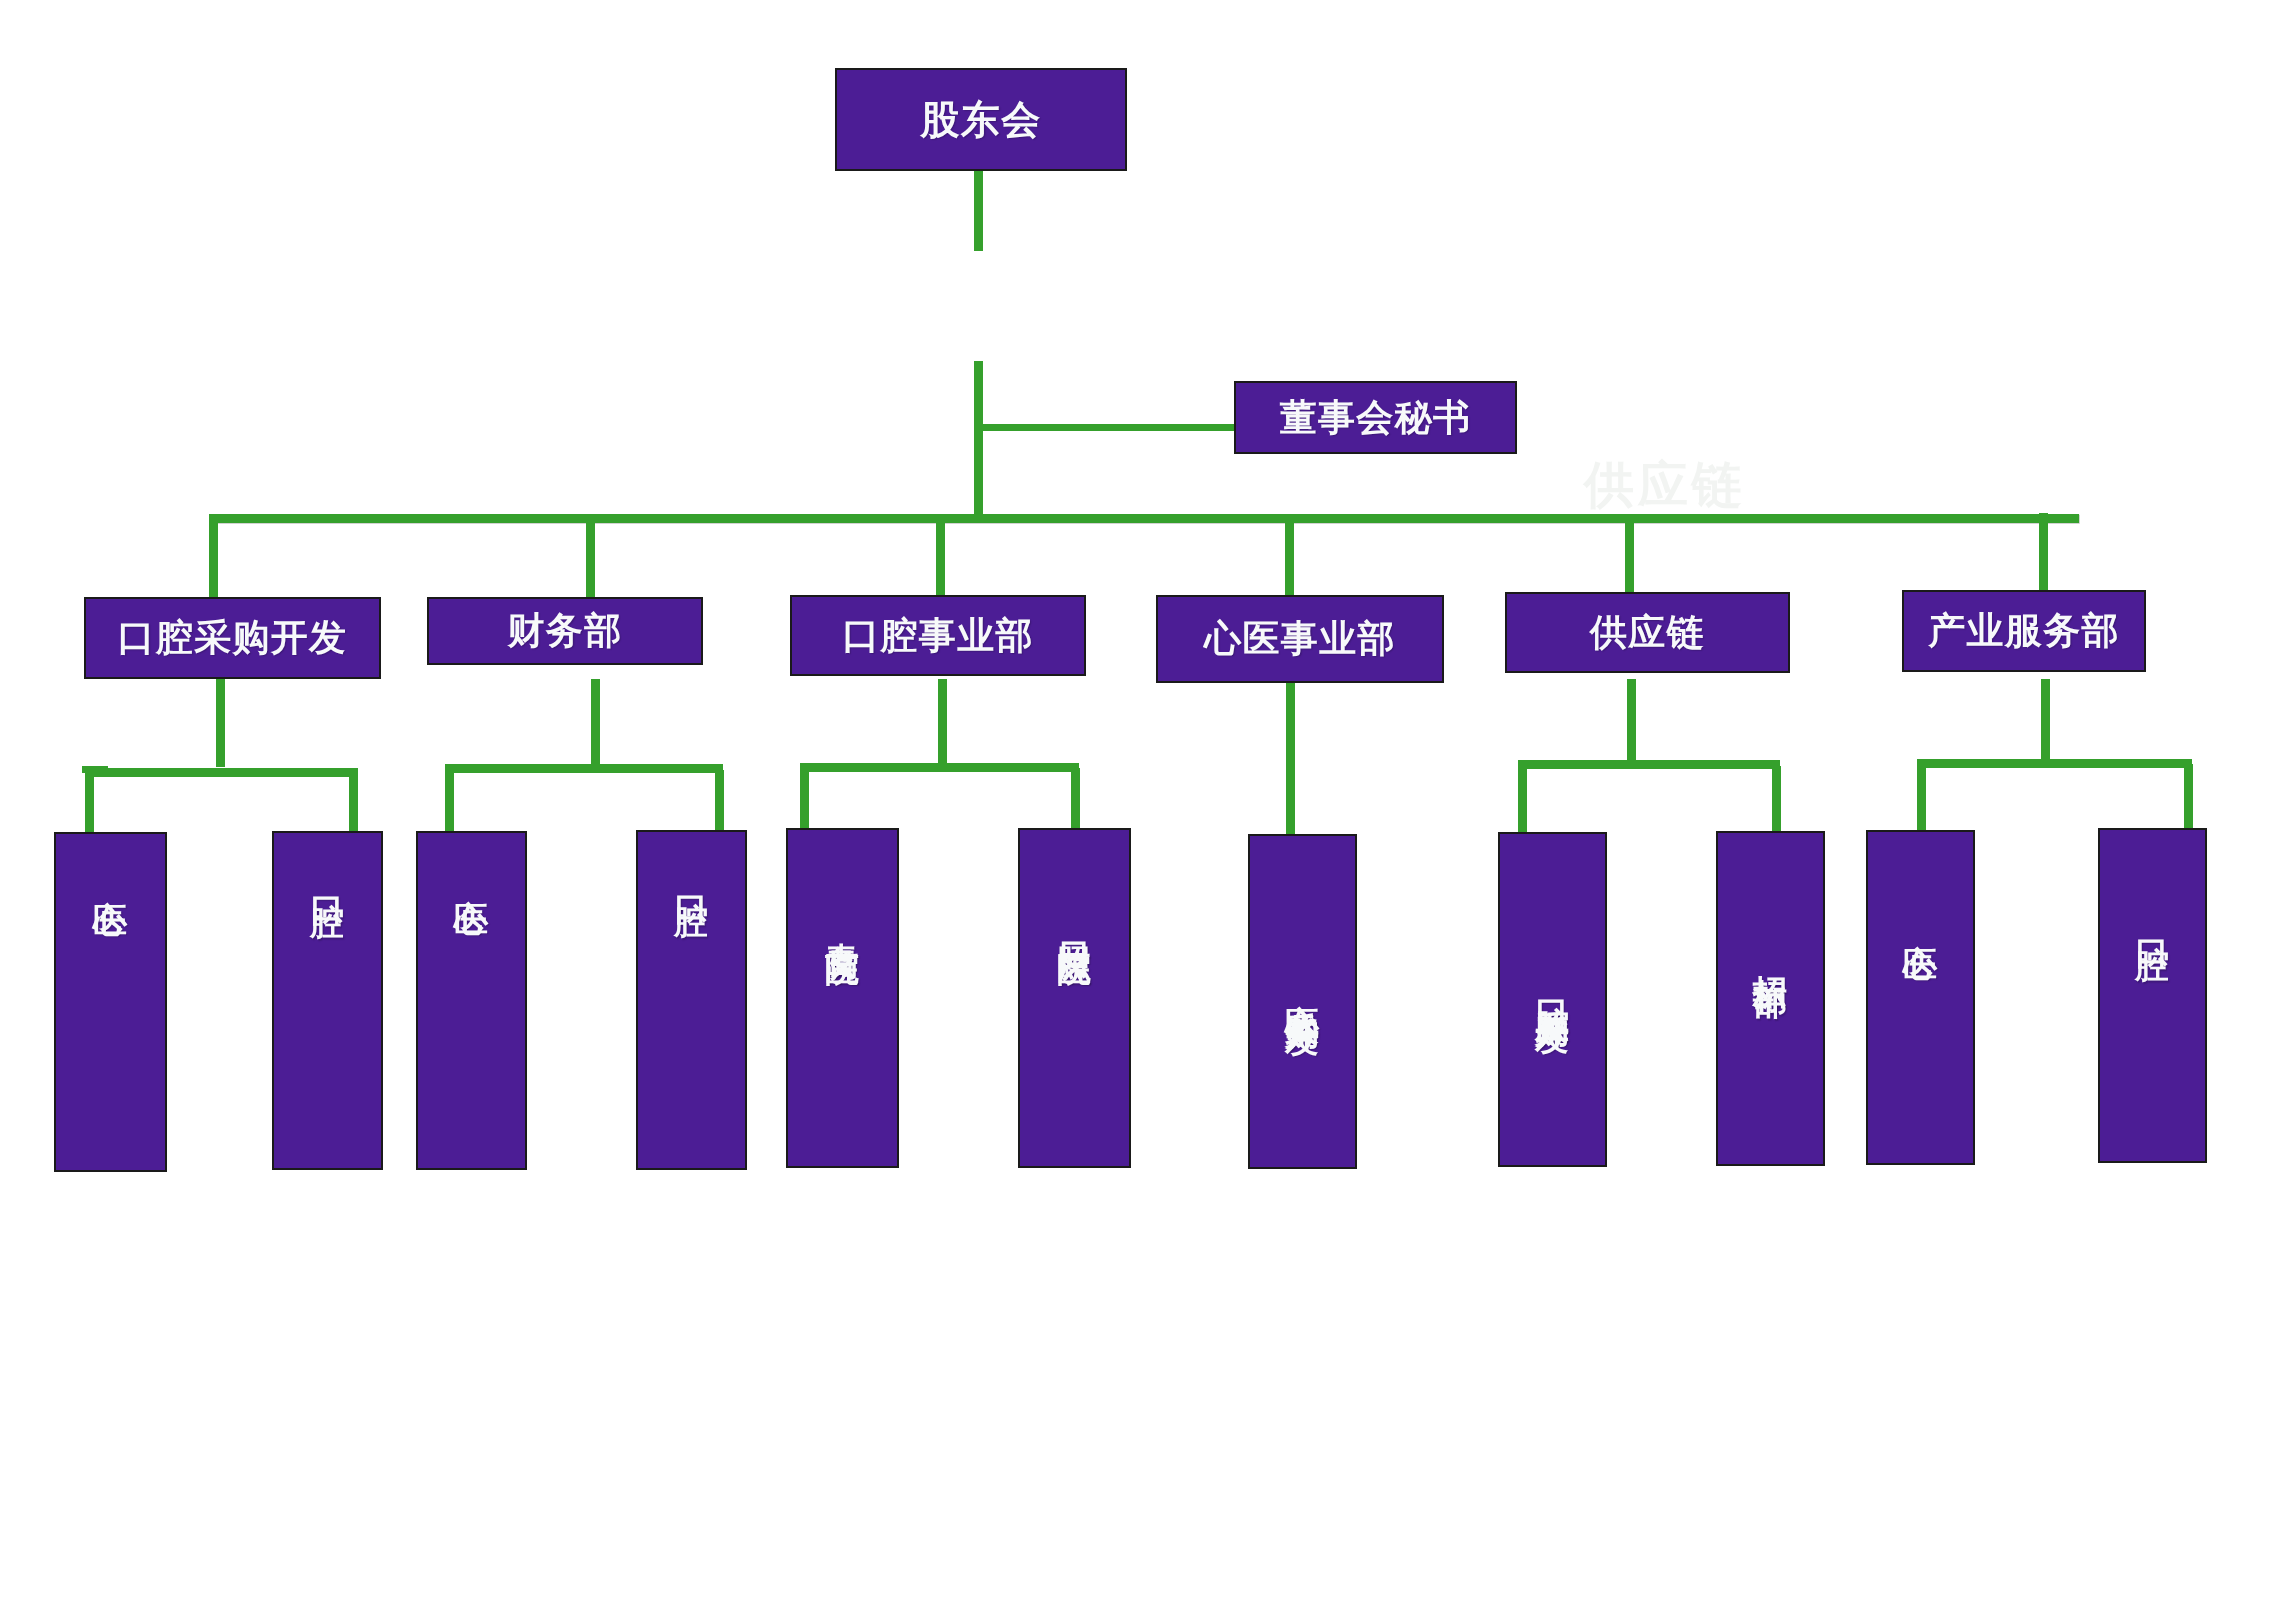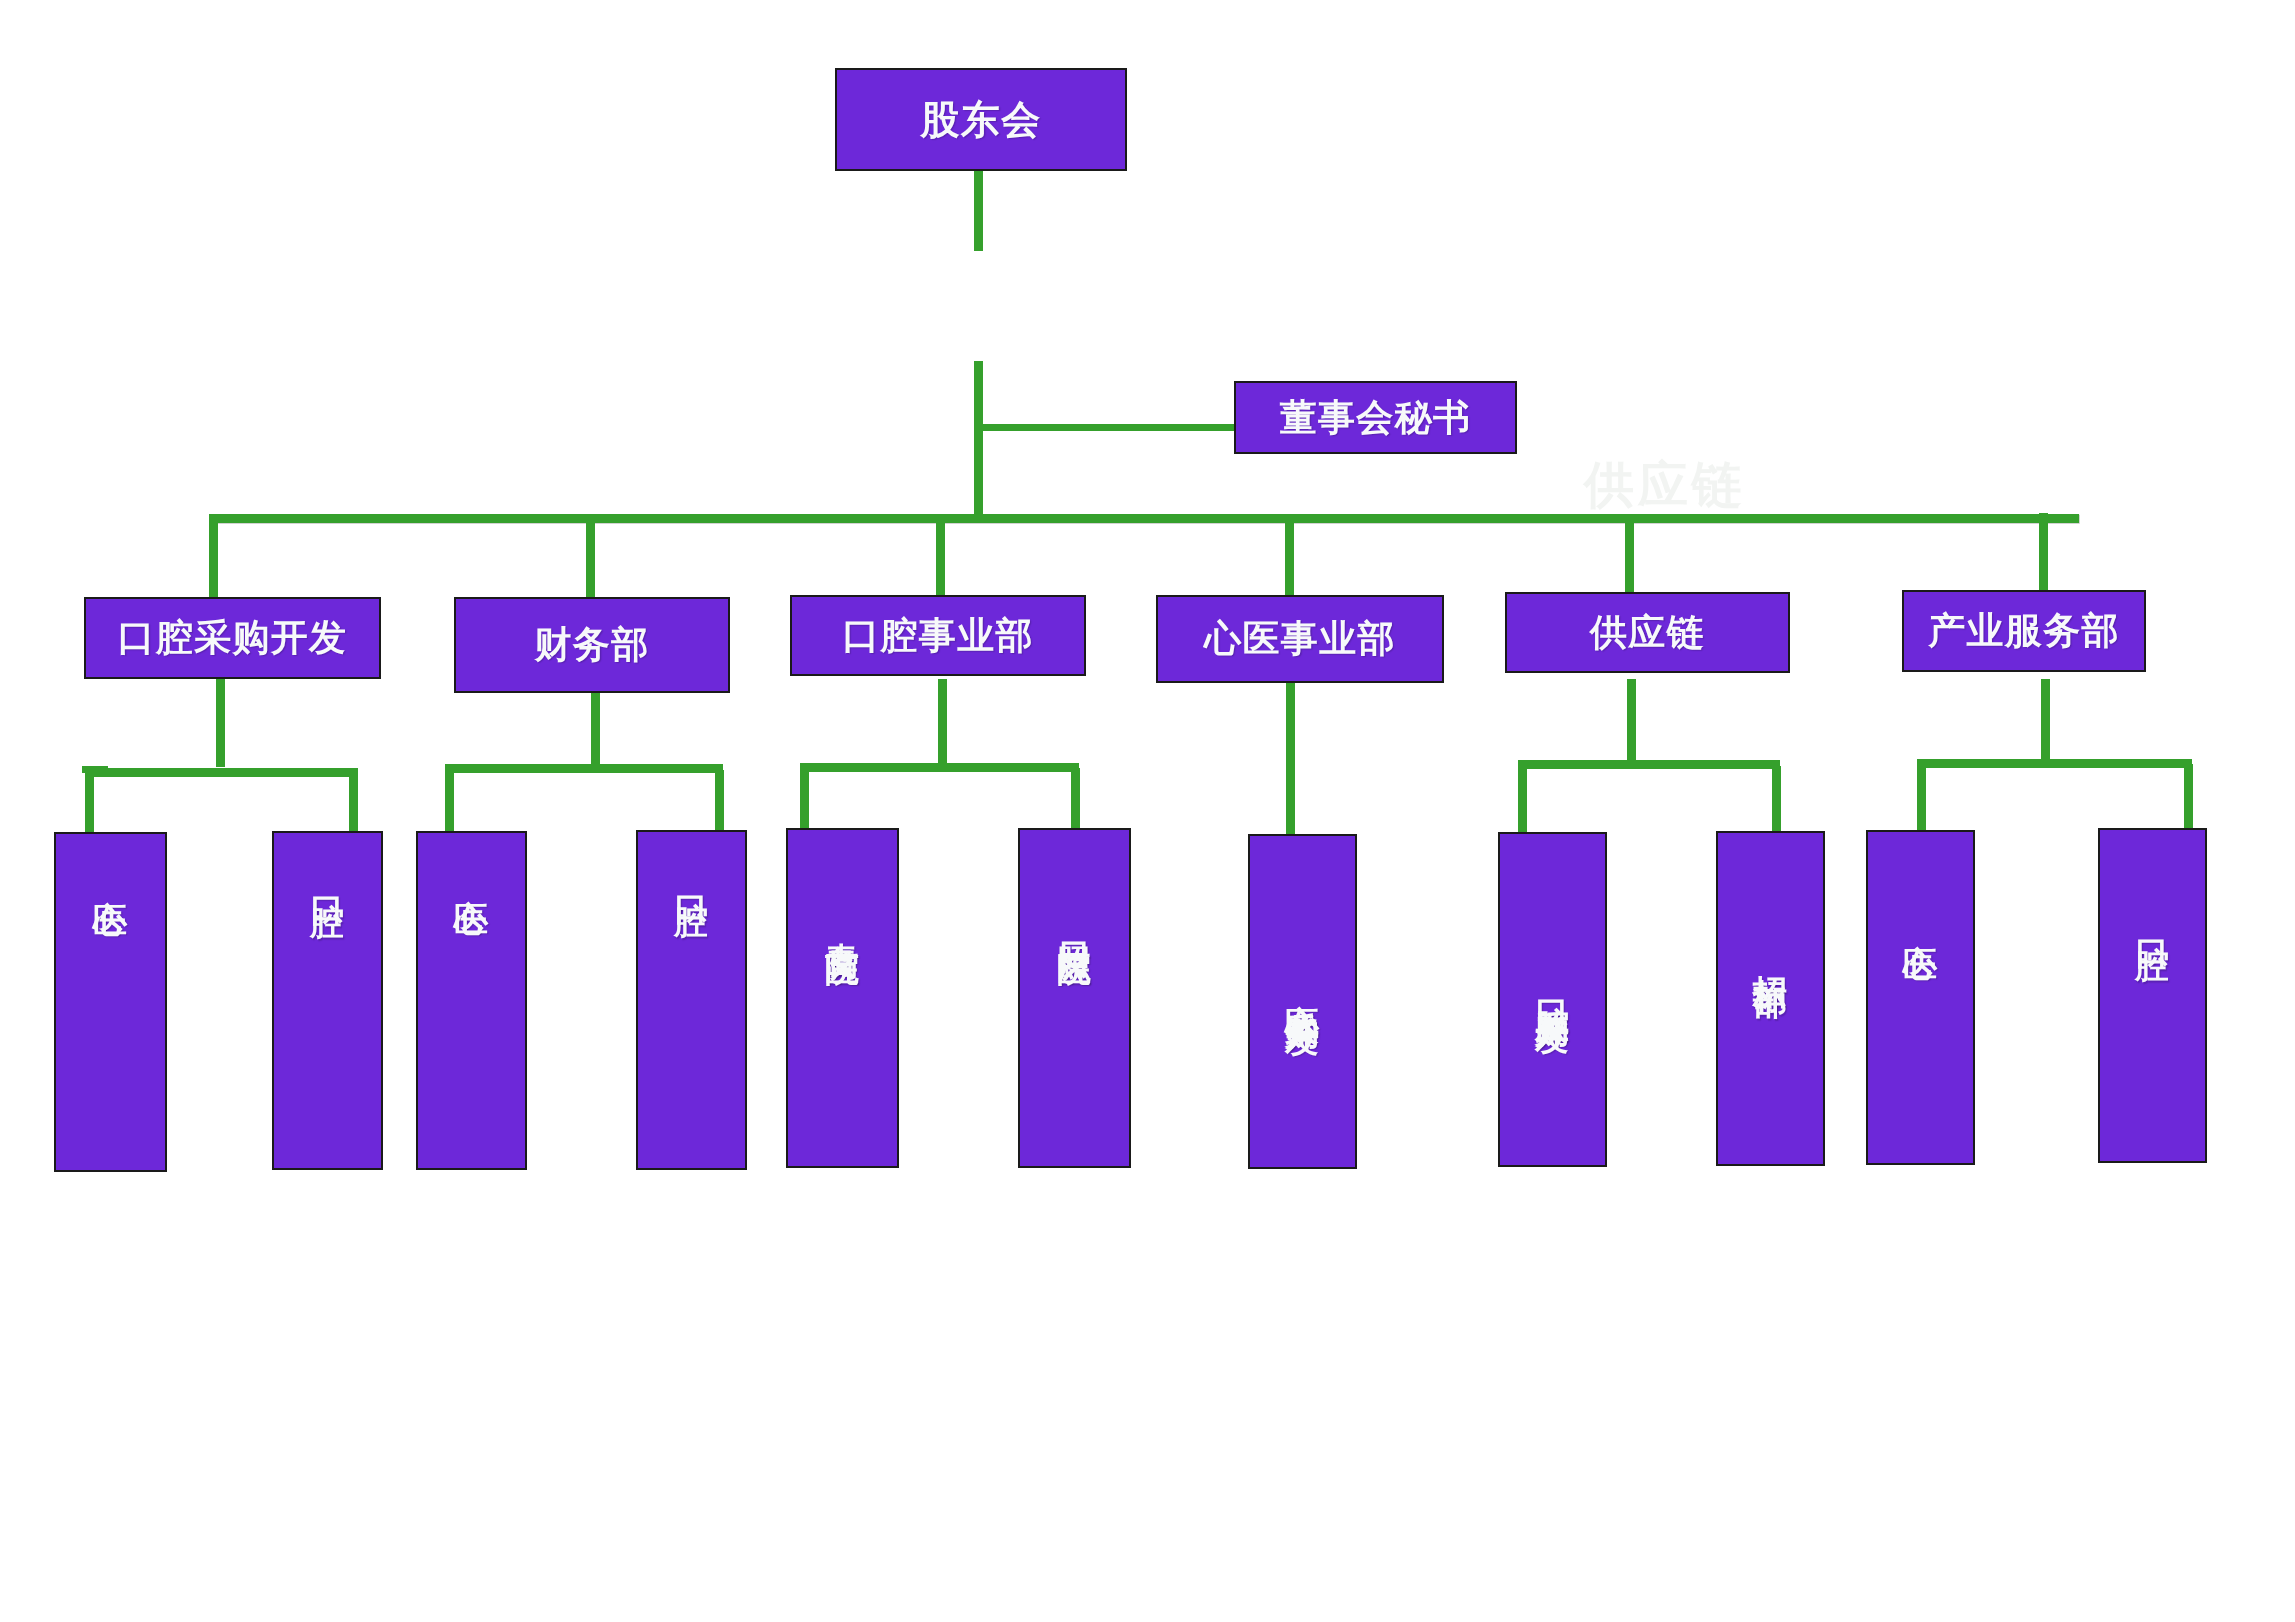--- a/index.html
+++ b/index.html
@@ -14,21 +14,21 @@
   #canvas {
     position: relative;
     width: 2295px;
     height: 1623px;
     background: #ffffff;
     overflow: hidden;
   }
   
   .node {
     position: absolute;
-    background: #6d28d9;
+    background: #4c1d95;
     border: 2px solid #1a1a1a;
     box-sizing: border-box;
     display: flex;
     align-items: center;
     justify-content: center;
     color: #f7f9fa;
     font-weight: bold;
     letter-spacing: 1.3px;
     text-shadow: 1.3px 1.3px 1.3px rgba(0,0,0,0.18);
     z-index: 5;
@@ -133,21 +133,21 @@
 
 
   <div class="node h" style="left:1234px; top:381px; width:283px; height:73px;">
     <span>董事会秘书</span>
   </div>
 
   <div class="node h" style="left:84px; top:597px; width:297px; height:82px;">
     <span>口腔采购开发</span>
   </div>
 
-  <div class="node h" style="left:454px; top:597px; width:276px; height:96px;">
+  <div class="node h" style="left:427px; top:597px; width:276px; height:68px;">
     <span>财务部</span>
   </div>
 
   <div class="node h" style="left:790px; top:595px; width:296px; height:81px;align-items:center;">
     <span>口腔事业部</span>
   </div>
 
   <div class="node h" style="left:1156px; top:595px; width:288px; height:88px;">
     <span>心医事业部</span>
   </div>

